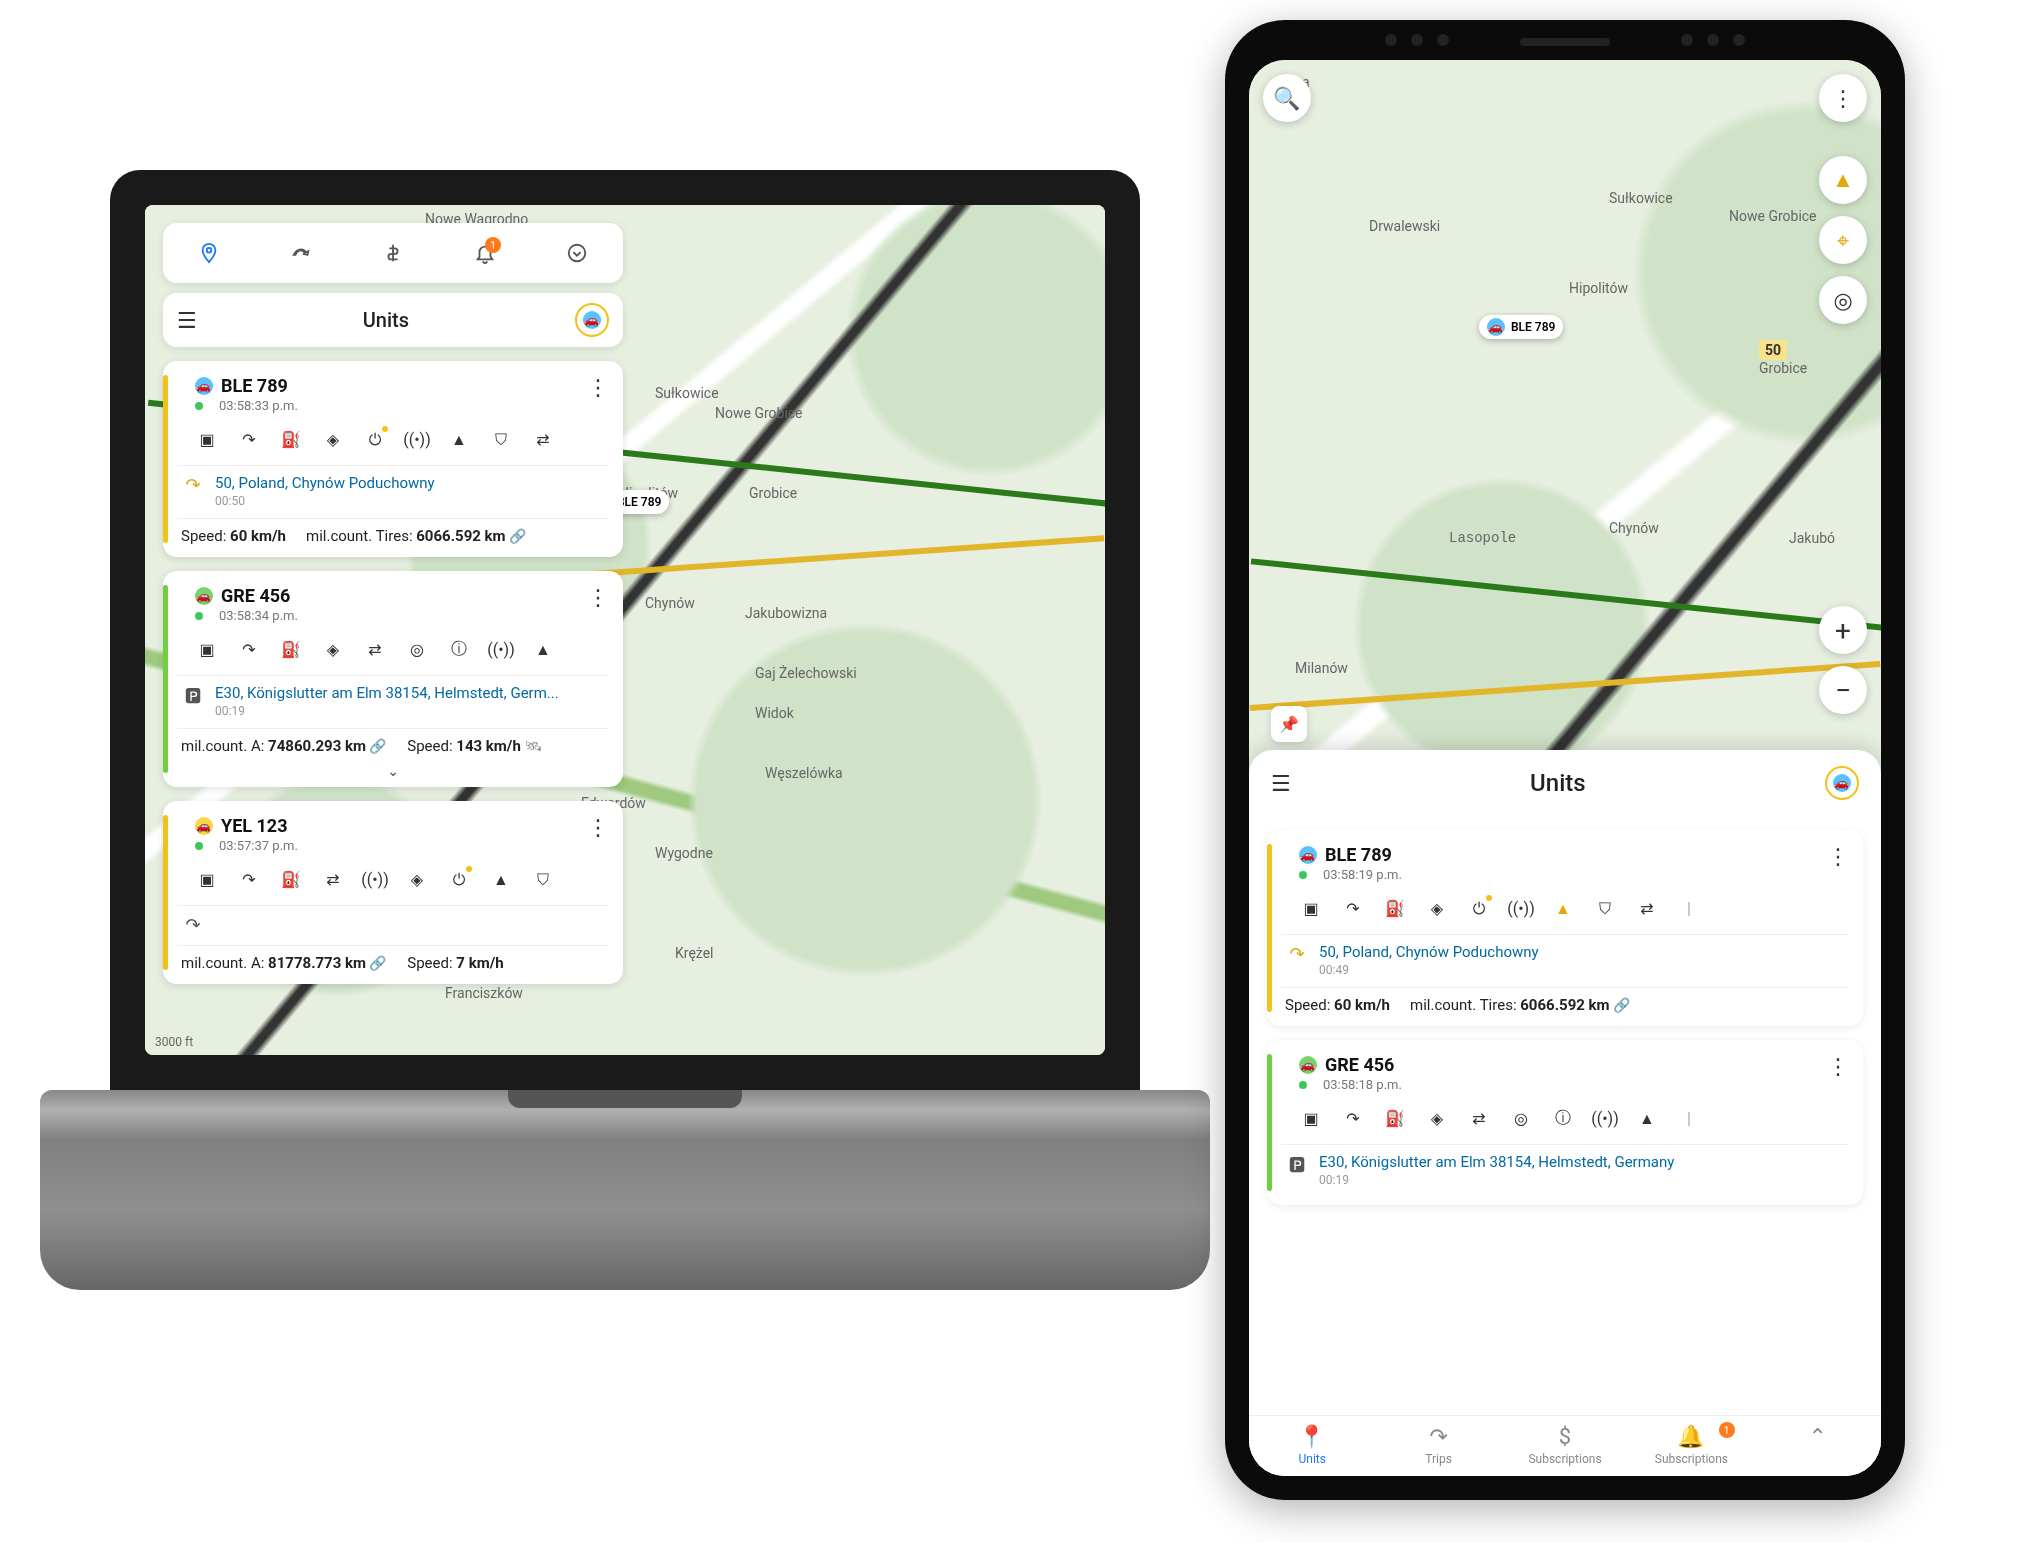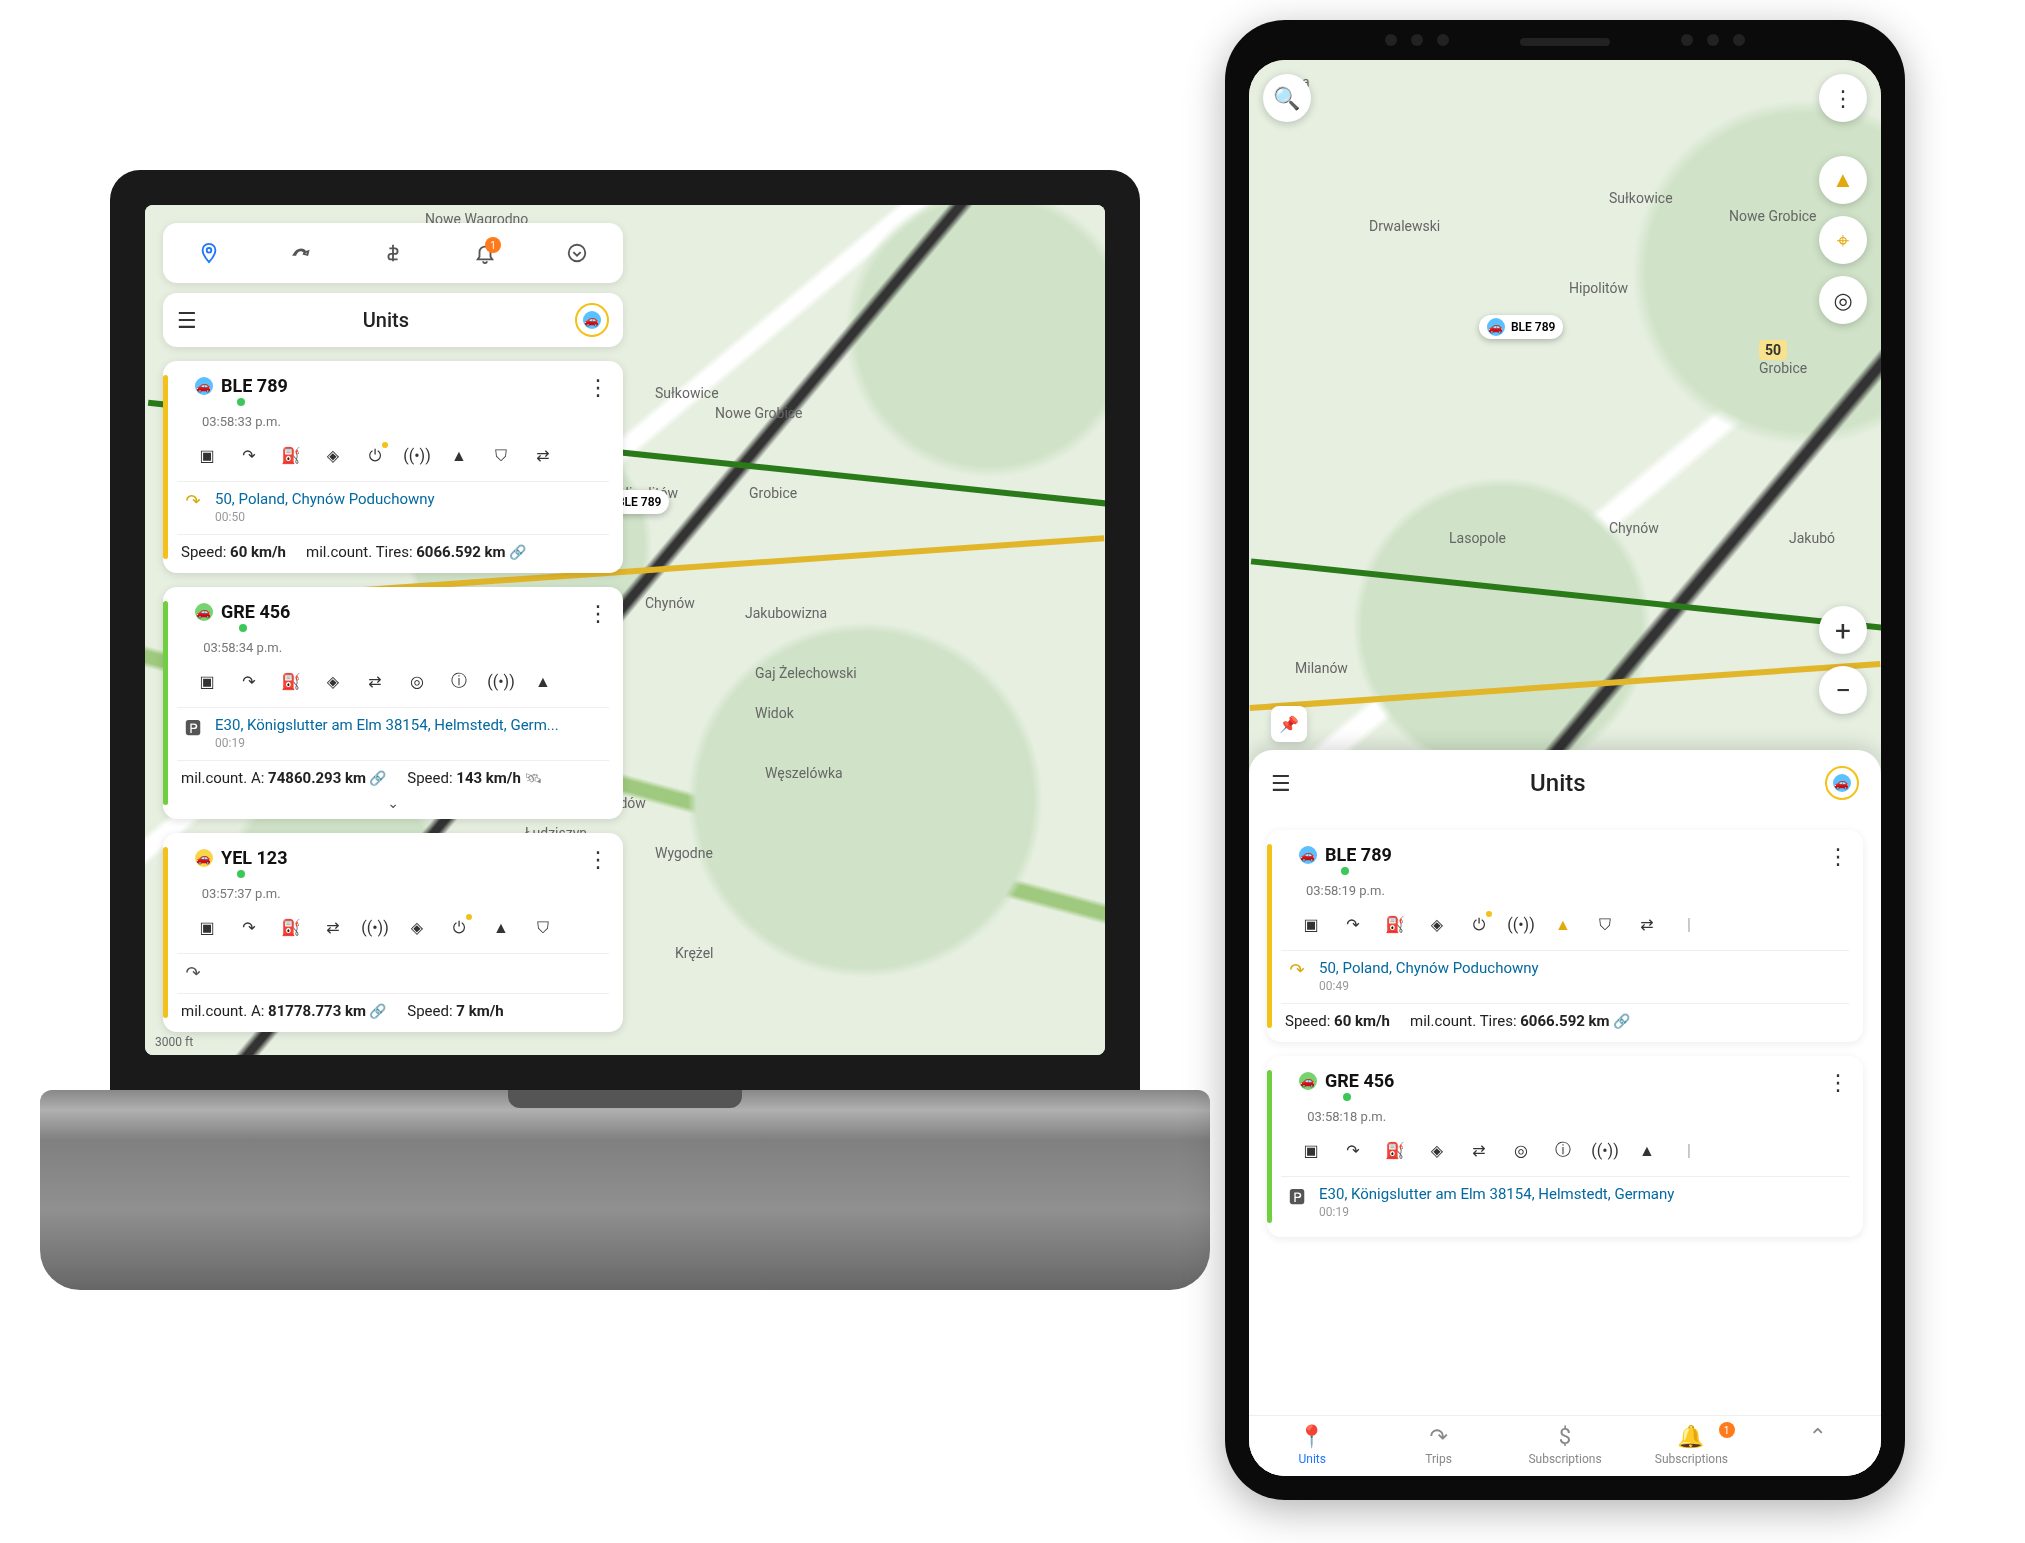--- a/index.html
+++ b/index.html
@@ -177,21 +177,21 @@
   padding: 14px 14px 12px 14px;
   position: relative;
 }
 .accent-bar { position: absolute; left: 0; top: 14px; bottom: 14px; width: 5px;
   border-radius: 4px; }
 .accent-yellow { background: #f2c11a; }
 .accent-green { background: #6fcf3f; }
 
 .card-row1 { display: flex; justify-content: space-between; align-items: flex-start; padding-left: 18px;}
 .unit-name { font-size: 18px; font-weight: 700; color: #111; display: flex; align-items: center; gap: 8px;}
-.unit-sub { font-size: 13px; color: #777; display: flex; align-items: center; gap: 8px; margin-top: 2px; flex-direction: column;}
+.unit-sub { font-size: 13px; color: #777; display: flex; align-items: center; gap: 16px; margin-top: 2px;}
 .dot { width: 8px; height: 8px; border-radius: 50%; background: #3cc75a; display: inline-block;}
 .more-btn { font-size: 22px; color: #333; cursor: pointer;}
 
 .icon-row {
   display: flex; gap: 18px;
   padding: 14px 0 10px 18px;
   color: #333;
 }
 .icon-row .ic { width: 24px; height: 24px; display:flex; align-items:center; justify-content:center;}
 .ic.warn::after { content:""; position:absolute; width:6px;height:6px; background:#f2c11a; border-radius:50%; transform:translate(10px,-10px);}
@@ -508,21 +508,21 @@
   <div class="phone-screen">
     <div class="phone-map map-bg">
       <div class="map-route" style="top:38%;"></div>
       <div class="map-route2" style="top:44%;left:0;width:100%;"></div>
       <span class="map-label" style="left:28px; top:14px;">'osna</span>
       <span class="map-label" style="left:120px; top:158px;">Drwalewski</span>
       <span class="map-label" style="left:360px; top:130px;">Sułkowice</span>
       <span class="map-label" style="left:480px; top:148px;">Nowe Grobice</span>
       <span class="map-label" style="left:320px; top:220px;">Hipolitów</span>
       <span class="map-label" style="left:510px; top:300px;">Grobice</span>
-      <span class="map-label" style="left:200px; top:470px;">Lasopole</span>
+      <span class="map-label" style="left:200px; top:470px;font-family:Liberation Mono, monospace;">Lasopole</span>
       <span class="map-label" style="left:360px; top:460px;">Chynów</span>
       <span class="map-label" style="left:540px; top:470px;">Jakubó</span>
       <span class="map-label" style="left:46px; top:600px;">Milanów</span>
       <span class="map-label" style="left:510px; top:280px; background:#f8e28b; padding:2px 6px; border-radius:4px; color:#333; font-weight:700;">50</span>
 
       <div class="map-marker" style="left:230px; top:255px;">
         <span class="car-icon car-blue">🚗</span>
         <span>BLE 789</span>
       </div>
     </div>

